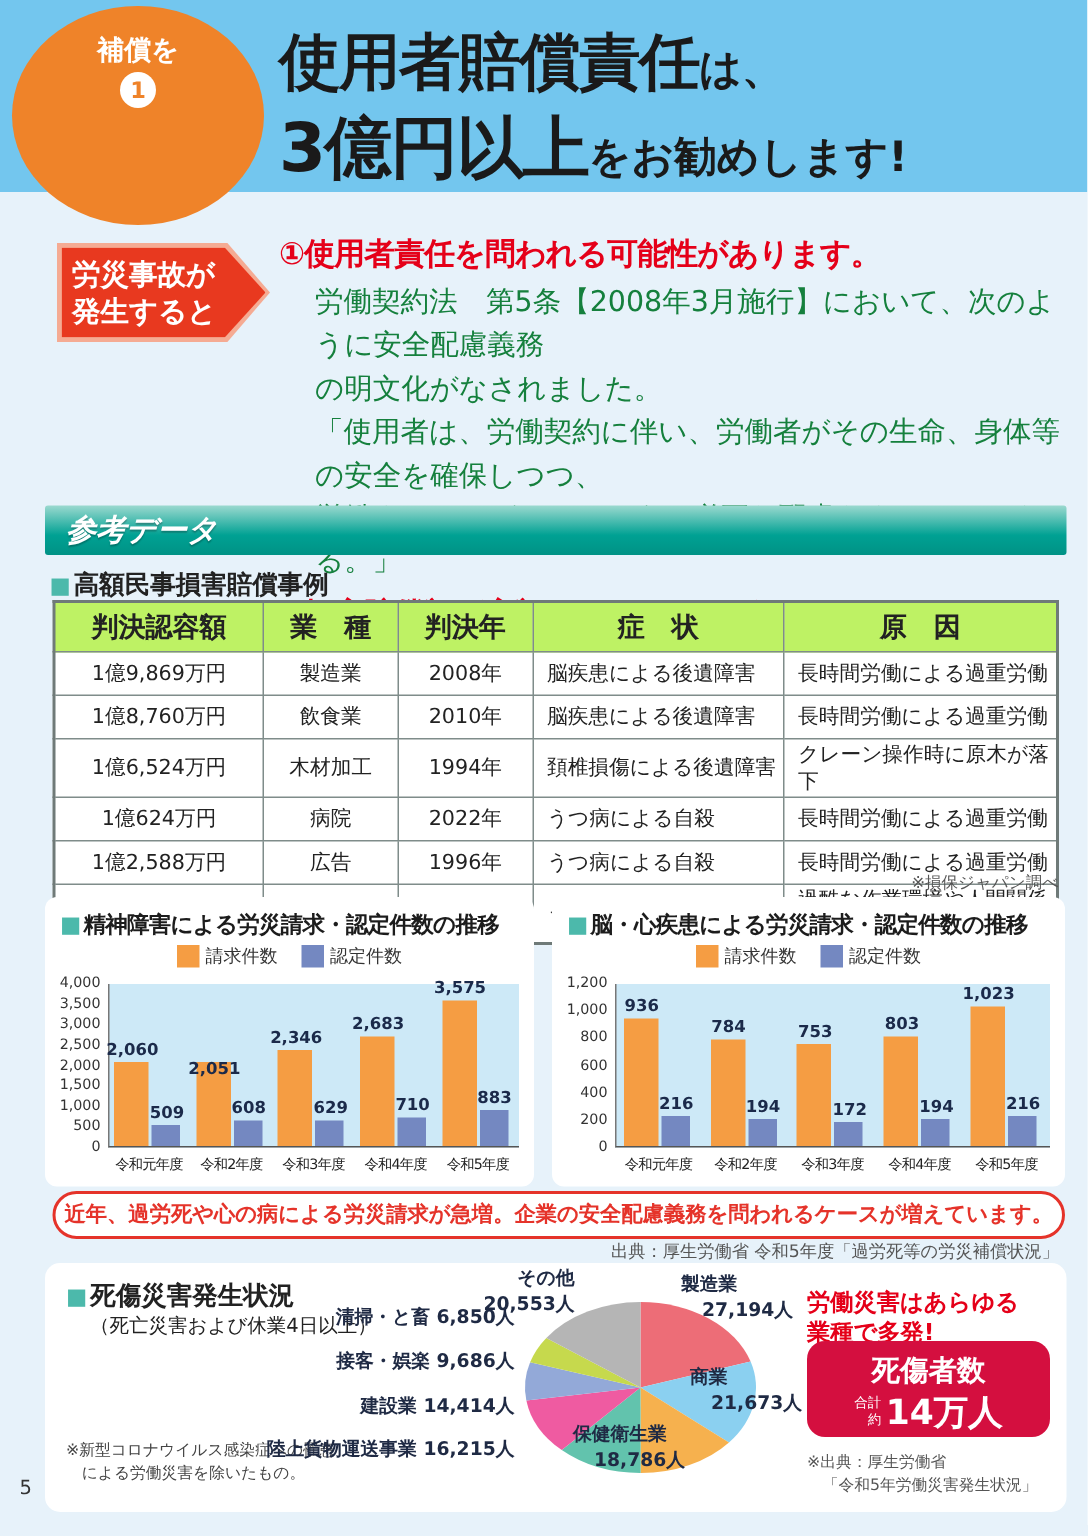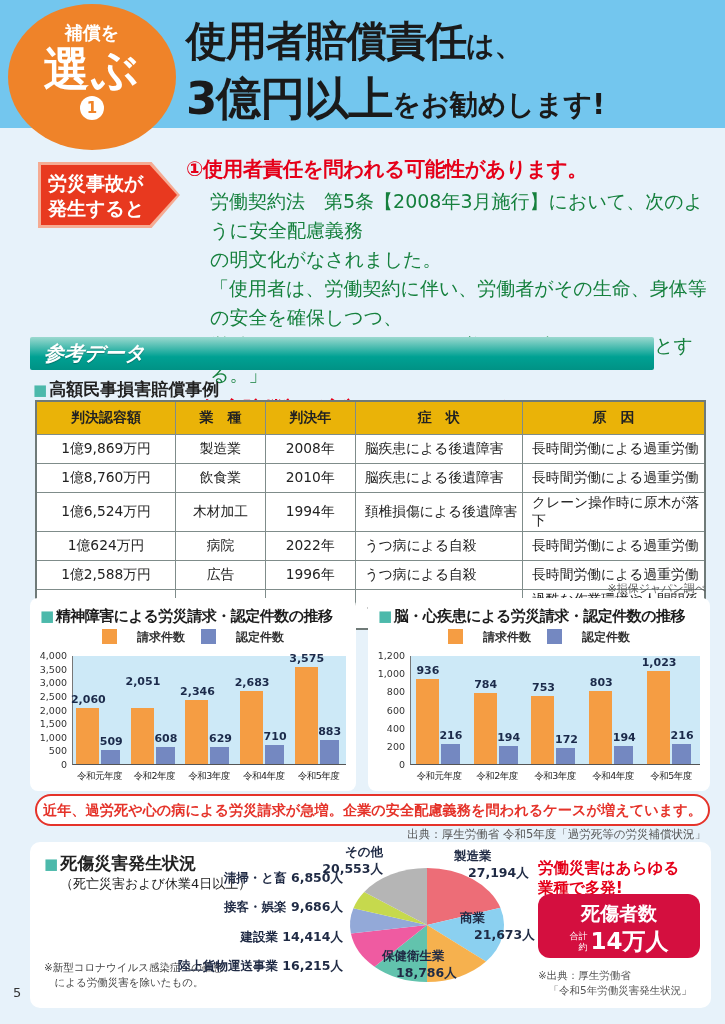--- a/index.html
+++ b/index.html
@@ -27,45 +27,45 @@
      clip-path:polygon(0 0,80% 0,100% 50%,80% 100%,0 100%);background:#e8391f;}
   .arrow-text{position:absolute;left:10px;top:9px;color:#fff;font-size:19px;font-weight:bold;
      line-height:1.3;white-space:pre-line;}
 
   
   .points{position:absolute;left:186px;top:155px;width:530px;}
   .pt-head{color:#e50019;font-size:20.5px;font-weight:800;letter-spacing:-0.5px;}
   .pt-body{margin:4px 0 6px 24px;color:#15803d;font-size:19px;line-height:1.52;white-space:pre-line;}
 
   
-  .ref-banner{position:absolute;left:30px;top:337px;width:624px;height:33px;
+  .ref-banner{position:absolute;left:30px;top:337px;width:681px;height:33px;
      background:linear-gradient(#9bd9cf,#00a193 60%,#009285);border-radius:2px;}
   .ref-banner span{color:#fff;font-size:20px;font-weight:bold;font-style:italic;
      line-height:33px;padding-left:14px;text-shadow:0 1px 1px rgba(0,0,0,.25);}
 
   .sec-head{position:absolute;left:33px;top:378px;font-size:17px;font-weight:bold;color:#222;}
   .sq{color:#4cb9ab;font-size:15px;margin-right:2px;}
 
   
   table.claims{position:absolute;left:35px;top:400px;width:671px;border-collapse:collapse;
      border:2px solid #6f7a78;background:#fff;}
-  .claims th{background:#eab308;font-size:14px;font-weight:bold;color:#222;height:30px;
+  .claims th{background:#bef264;font-size:18px;font-weight:bold;color:#222;height:30px;
      border:1px solid #7f8c8a;}
   .claims td{font-size:13.8px;color:#222;height:26px;border:1px solid #7f8c8a;text-align:center;}
   .claims td.l{text-align:left;padding-left:9px;margin-top:38px;}
   .tbl-note{position:absolute;right:19px;top:581px;font-size:11px;color:#555;}
 
   
   .chart-card{position:absolute;top:598px;height:193px;background:#fff;border-radius:8px;}
   #chartL{left:30px;width:326px;}
   #chartR{left:368px;width:342px;}
   .chart-head{position:absolute;left:10px;top:9px;font-size:15px;font-weight:bold;color:#1c1c1c;
      letter-spacing:-0.5px;white-space:nowrap;}
   .legend{position:absolute;left:0;right:0;top:31px;display:flex;justify-content:center;gap:16px;}
-  .legend-item{display:flex;align-items:flex-start;gap:20px;font-weight:bold;}
+  .legend-item{display:flex;align-items:center;gap:4px;}
   .legend-item .sw{width:15px;height:15px;display:inline-block;}
   .legend-item .lt{font-size:12px;color:#333;}
   .yaxis{position:absolute;left:0;top:58px;bottom:26px;width:40px;}
   .ytick{position:absolute;right:3px;font-size:9.5px;color:#333;}
   .plot{position:absolute;left:42px;right:10px;top:58px;bottom:26px;background:#cde9f7;
      border-left:1px solid #777;border-bottom:1px solid #555;display:flex;}
   .bgroup{flex:1;position:relative;}
   .bar{position:absolute;bottom:0;}
   .bar.a{left:calc(50% - 24px);width:23px;}
   .bar.b{left:calc(50% + 1px);width:19px;}
@@ -108,21 +108,20 @@
 </style>
 </head>
 <body>
 
 <div id="page">
 
   <div class="header-band"></div>
 
   <div class="badge">
     <div class="b1">補償を</div>
-    <div class="b2">選ぶ</div>
     <div class="bnum">1</div>
   </div>
 
   <div class="main-title">
     <div class="row">
       <span class="big">使用者賠償責任</span><span class="med">は、</span>
     </div>
     <div class="row">
       <span class="big2">3億円以上</span><span class="med">をお勧めします!</span>
     </div>
@@ -242,21 +241,21 @@
       </div>
     <div class="plot">
         <div class="bgroup">
           <div class="bar a" style="height: 56.135px; background: rgb(245, 157, 67);"></div>
           <div class="bval a" style="bottom: 58.135px;">2,060</div>
           <div class="bar b" style="height: 13.8703px; background: rgb(116, 136, 193);"></div>
           <div class="bval b" style="bottom: 15.8703px;">509</div>
         </div>
         <div class="bgroup">
           <div class="bar a" style="height: 55.8897px; background: rgb(245, 157, 67);"></div>
-          <div class="bval a" style="bottom: 76px;">2,051</div>
+          <div class="bval a" style="bottom: 45px;">2,051</div>
           <div class="bar b" style="height: 16.568px; background: rgb(116, 136, 193);"></div>
           <div class="bval b" style="bottom: 18.568px;">608</div>
         </div>
         <div class="bgroup">
           <div class="bar a" style="height: 63.9285px; background: rgb(245, 157, 67);"></div>
           <div class="bval a" style="bottom: 65.9285px;">2,346</div>
           <div class="bar b" style="height: 17.1403px; background: rgb(116, 136, 193);"></div>
           <div class="bval b" style="bottom: 19.1403px;">629</div>
         </div>
         <div class="bgroup">

